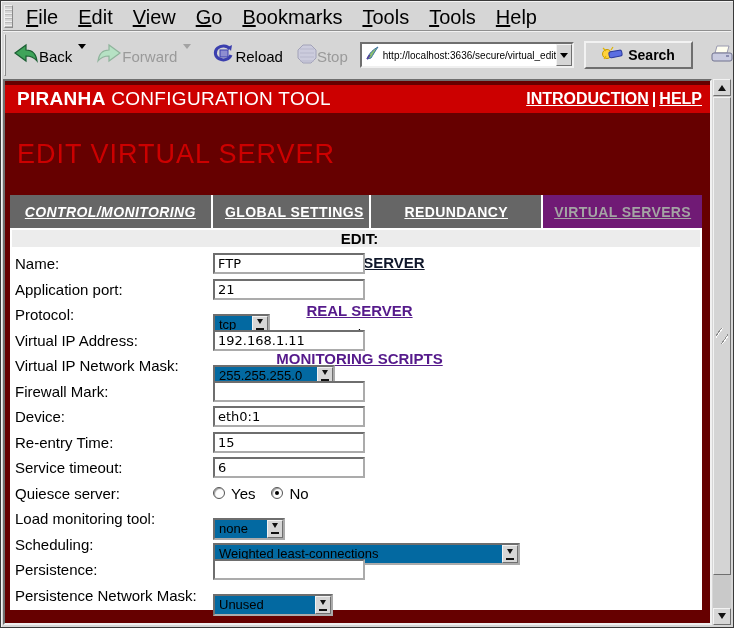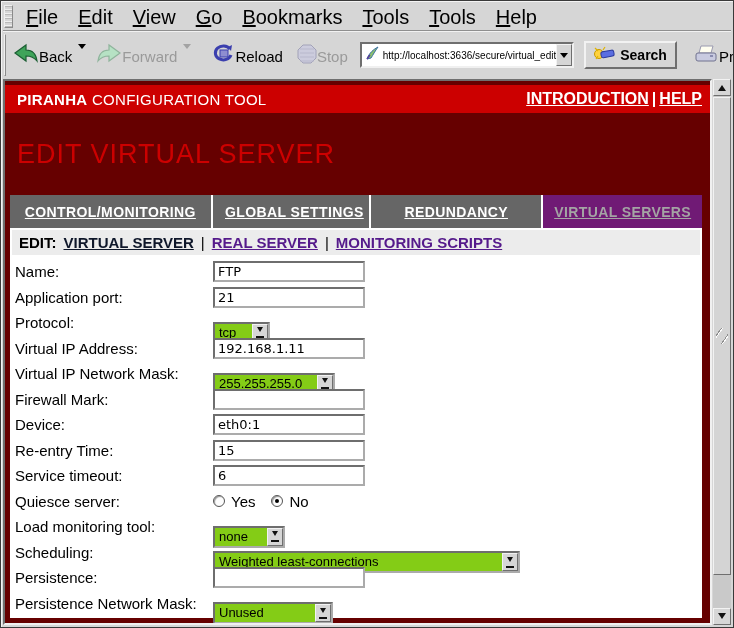--- a/index.html
+++ b/index.html
@@ -32,74 +32,74 @@
   .caret.disabled { border-top-color:#a3a3a3; }
 
   .urlbox { display:flex; align-items:center; width:278px; height:26px; margin-left:8px;
             background:#fff; border:2px solid; border-color:#6f6f6f #f0f0f0 #f0f0f0 #6f6f6f; }
   .urlbox .favicon { flex:0 0 auto; margin:0 3px 0 3px; }
   .urlbox .urltext { flex:1 1 auto; font-size:10px; white-space:nowrap; overflow:hidden; }
   .url-drop { flex:0 0 16px; align-self:stretch; background:#d6d6d6; border:1px solid;
               border-color:#f2f2f2 #6f6f6f #6f6f6f #f2f2f2; display:flex; align-items:center; justify-content:center; }
   .url-drop .tri { width:0;height:0;border:4px solid transparent;border-top:5px solid #000;margin-top:4px; }
 
-  .searchbtn { display:flex; align-items:center; gap:4px; margin-left:10px; height:28px; padding:0 8px;
+  .searchbtn { display:flex; align-items:center; gap:4px; margin-left:10px; height:28px; padding:0 16px;
                background:#d6d6d6; border:2px solid; border-color:#f2f2f2 #6f6f6f #6f6f6f #f2f2f2; }
   .searchbtn .lbl { font-size:14px; font-weight:bold; }
 
   .printwrap { display:flex; align-items:flex-start; margin-left:12px; }
   .logo { width:45px; height:40px; margin-left:14px; background:#4c618a;
           border:2px solid; border-color:#f2f2f2 #5d5d5d #5d5d5d #f2f2f2; outline:1px solid #333;
           display:flex; align-items:center; justify-content:center; }
   .logo span { font-family:"Liberation Serif","DejaVu Serif",serif; font-weight:bold; font-style:italic;
                font-size:30px; color:#c7d3e6; text-shadow:1px 1px 0 #2e3d5c; line-height:1; }
 
   
   .viewport { position:absolute; top:78px; left:2px; right:21px; bottom:2px;
               border:2px solid; border-color:#6f6f6f #f0f0f0 #f0f0f0 #6f6f6f;
               background:#660000; overflow:hidden; }
 
   .band-red { position:absolute; top:4px; left:0; right:0; height:28px; background:#cc0000;
               display:flex; align-items:center; }
-  .brand { margin-left:12px; color:#fff; font-size:15px; letter-spacing:.3px; }
+  .brand { margin-left:12px; color:#fff; font-size:19px; letter-spacing:.3px; }
   .brand b { font-weight:bold; }
   .band-links { margin-left:auto; margin-right:8px; color:#fff; font-size:16px; font-weight:bold; }
   .band-links a { color:#fff; text-decoration:underline; cursor:pointer; }
   .band-links .divider { text-decoration:none; padding:0 3px; }
 
   .page-title { position:absolute; top:58px; left:12px; color:#cc0000; font-size:27px;
                 letter-spacing:1px; font-weight:400; }
 
   .content-table { position:absolute; top:114px; left:5px; right:8px; background:#ffffff; }
 
   .tabs-row { display:flex; gap:2px; height:33px; background:#fff; }
   .tab { display:flex; align-items:center; justify-content:center; background:#666666;
          font-size:14px; font-weight:bold; letter-spacing:.4px; }
   .tab a { color:#fff; text-decoration:underline; cursor:pointer; white-space:nowrap; }
   .tab.active { background:#701a75; }
   .tab.active a { color:#a4a4a4; }
-  .tab.t1 { width:29%; } .tab.t2 { width:22.6%;padding-left:7px; } .tab.t3 { width:24.6%; } .tab.active { flex:1; }
-
-  .subnav { margin:2px 2px 0 2px; height:25px; background:#ececec; display:flex; align-items:center;
-            padding-left:7px; font-size:15px; font-weight:bold; gap:7px; }
+  .tab.t1 { width:29%;font-style:italic; } .tab.t2 { width:22.6%;padding-left:7px; } .tab.t3 { width:24.6%; } .tab.active { flex:1; }
+
+  .subnav { margin:2px 2px 0 2px; height:17px; background:#ececec; display:flex; align-items:center;
+            padding-left:7px; font-size:15px; font-weight:bold; gap:7px;flex-direction:column; }
   .subnav .prefix { color:#000; }
   .subnav a { cursor:pointer; text-decoration:underline; }
   .subnav .current { color:#0f172a; }
   .subnav .plink { color:#551a8b; }
   .subnav .sep { color:#000; font-weight:normal; }
 
   .form { padding:4px 0 2px 5px; }
   .frow { display:flex; align-items:center; height:25.5px; }
   .frow .flabel { width:198px; font-size:15px; color:#000; flex:0 0 auto; }
 
   input.ti { height:21px; font-size:13px; font-family:"DejaVu Sans",sans-serif; padding:0 3px;
              background:#fff; border:2px solid; border-color:#6e6e6e #ababab #ababab #6e6e6e; outline:none; }
   .w150 { width:152px; }
 
-  .select { display:inline-flex; align-items:stretch; height:22px; background:#84cc16;
+  .select { display:inline-flex; align-items:stretch; height:22px; background:#0369a1;
             border:2px solid; border-color:#6e6e6e #ababab #ababab #6e6e6e; cursor:pointer;margin-top:20px; }
   .select .val { flex:1 1 auto; font-size:13px; line-height:18px; padding:0 4px; white-space:nowrap; overflow:hidden; }
   .sel-btn { flex:0 0 16px; background:#d6d6d6; border:1px solid;
              border-color:#f2f2f2 #6f6f6f #6f6f6f #f2f2f2;
              display:flex; flex-direction:column; align-items:center; justify-content:center; }
   .sel-btn .tri { width:0; height:0; border:3px solid transparent; border-top:5px solid #111; }
   .sel-btn .bar { width:8px; height:2px; background:#111; margin-top:1px; }
   .sw58 { width:57px; } .sw122 { width:122px; } .sw72 { width:72px; } .sw305 { width:307px; } .sw120 { width:120px; }
 
   .radio-group { display:flex; align-items:center; gap:6px; font-size:15px; }

